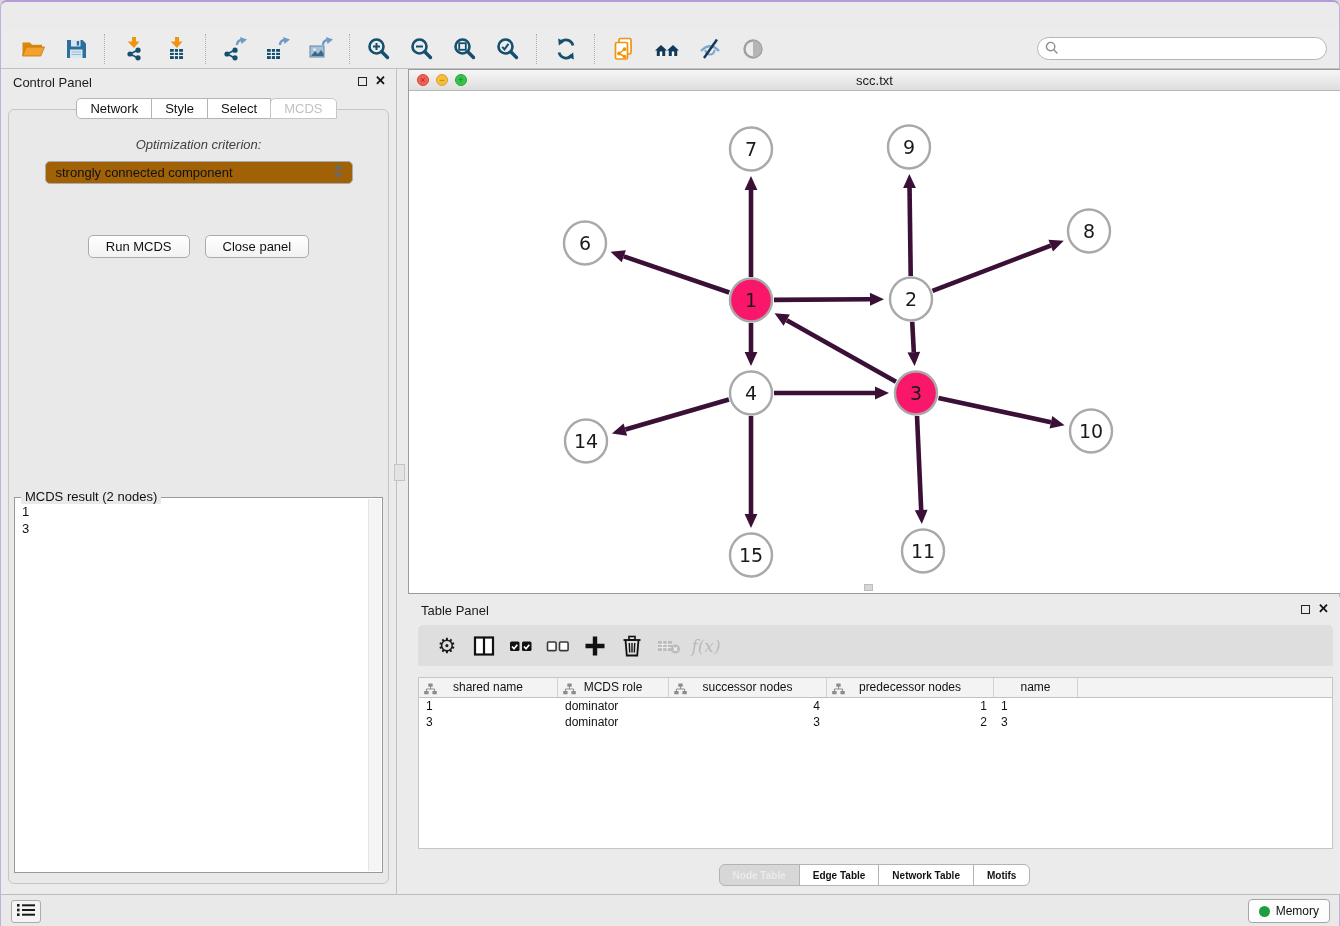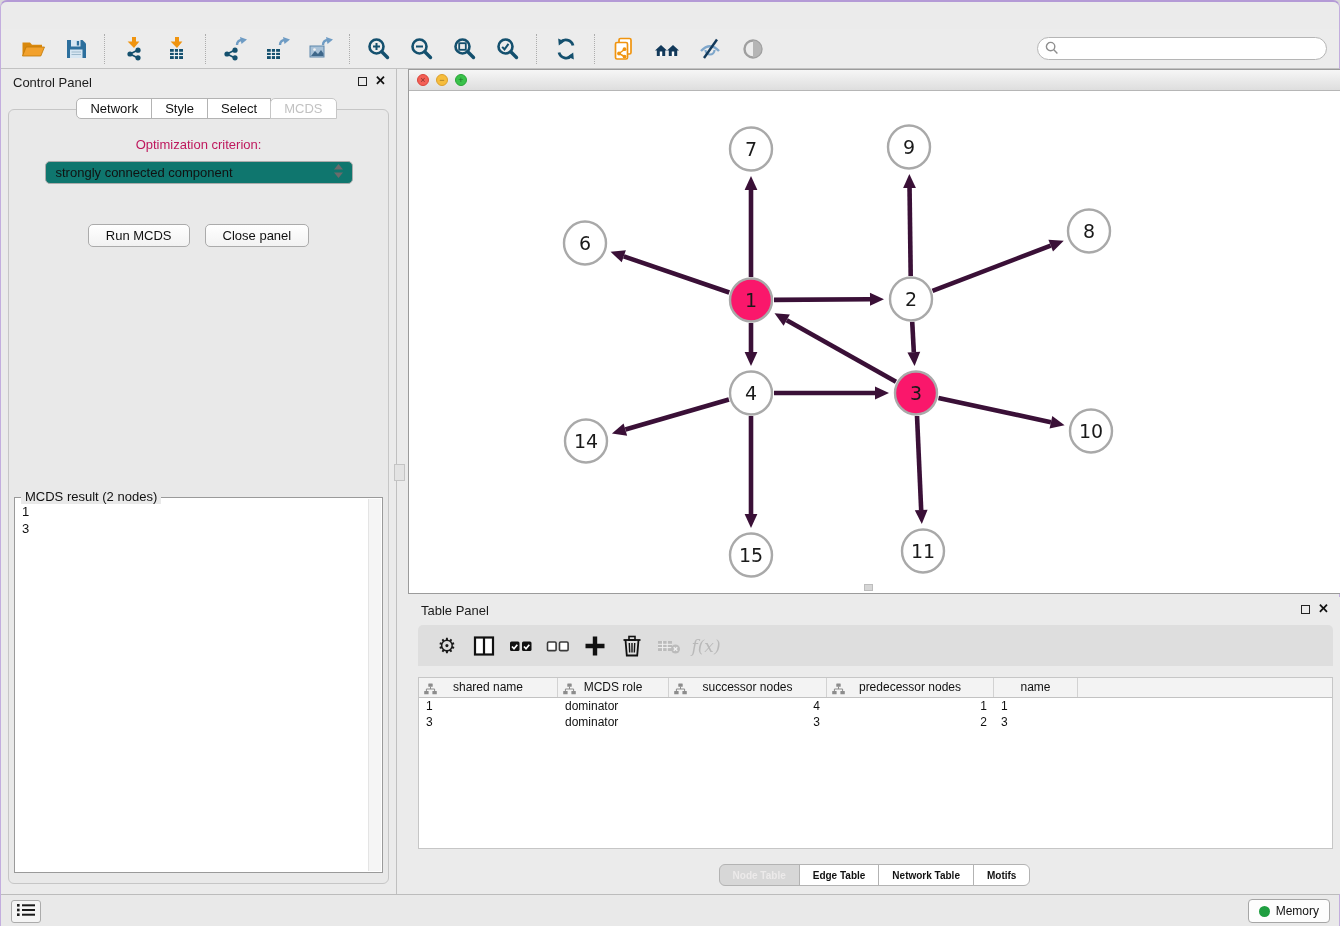--- a/index.html
+++ b/index.html
@@ -37,23 +37,23 @@
   .btn-max { width:9px; height:9px; border:1.6px solid #222; display:inline-block; }
   .btn-close { font-size:13px; font-weight:bold; color:#111; line-height:12px; }
   .cp-tabs { position:absolute; left:0; top:29px; width:100%; display:flex; justify-content:center; z-index:2; }
   .cp-tab { height:21px; padding:0 13px; background:#fff; border:1px solid #b3b3b3; margin-left:-1px;
             font-size:13px; line-height:20px; color:#111; }
   .cp-tab:first-child { border-radius:5px 0 0 5px; margin-left:16px; }
   .cp-tab.active { color:#c2c2c2; border-radius:5px 5px 0 0; border-color:#c6c6c6; }
   .cp-inner { position:absolute; left:7px; right:7px; top:40px; bottom:10px; background:#e9e9e9;
               border:1px solid #c6c6c6; border-radius:6px; }
   .mcds-content { padding-top:27px; display:flex; flex-direction:column; align-items:center; }
-  .crit-label { font-size:13px; color:#be185d; margin-bottom:9px; }
-  .dropdown { width:308px; height:23px; background:#0f766e; border:1px solid #ababab; border-radius:5px;
-              display:flex; align-items:center; padding:0 8px 0 10px; }
+  .crit-label { font-size:13px; color:#404040; margin-bottom:9px;font-style:italic; }
+  .dropdown { width:308px; height:23px; background:#a16207; border:1px solid #ababab; border-radius:5px;
+              display:flex; align-items:center; padding:0 8px 0 10px; margin-bottom:11px; }
   .dropdown span.val { font-size:13px; color:#111; flex:1; }
   .btn-row { display:flex; gap:15px;margin-top:40px; }
   .push-btn { height:23px; padding:0 17px; font-size:13px; color:#111; background:linear-gradient(#ffffff,#f2f2f2);
               border:1px solid #ababab; border-radius:5px; }
   .mcds-fieldset { position:absolute; left:5px; right:5px; top:387px; bottom:10px; background:#fff;
                    border:1px solid #9a9a9a; }
   .mcds-legend { position:absolute; left:6px; top:-9px; background:#e9e9e9; padding:0 4px; font-size:13px; color:#111; }
   .mcds-result-text { position:absolute; left:0; top:2px; right:14px; bottom:0; padding:3px 7px; font-size:13px;
                       line-height:17px; color:#111; white-space:pre; overflow:hidden; }
   .mcds-scroll { position:absolute; right:1px; top:1px; bottom:1px; width:13px; background:#f5f5f5; border-left:1px solid #e4e4e4; }
@@ -333,20 +333,21 @@
 
   <div class="v-grip"></div>
 
   <div class="net-frame">
     <div class="net-titlebar">
       <div class="net-traffic">
         <span class="tl red">×</span>
         <span class="tl yel">−</span>
         <span class="tl grn">+</span>
       </div>
+      <div class="net-title">scc.txt</div>
     </div>
     <div class="net-canvas">
       <svg id="graph-svg" width="931" height="502" viewBox="0 0 931 502">
           <g>
             <line x1="342" y1="186" x2="342" y2="99" stroke="#3a1037" stroke-width="4.6"></line>
             <polygon points="342,85 348.4,99 335.6,99" fill="#3a1037"></polygon>
           </g>
           <g>
             <line x1="320.2466915728205" y1="201.5304904798239" x2="214.7776367614939" y2="165.3152126229226" stroke="#3a1037" stroke-width="4.6"></line>
             <polygon points="201.5364925014716,160.76855465411975 216.85610897580378,159.26211810405525 212.69916454718404,171.36830714178993" fill="#3a1037"></polygon>

